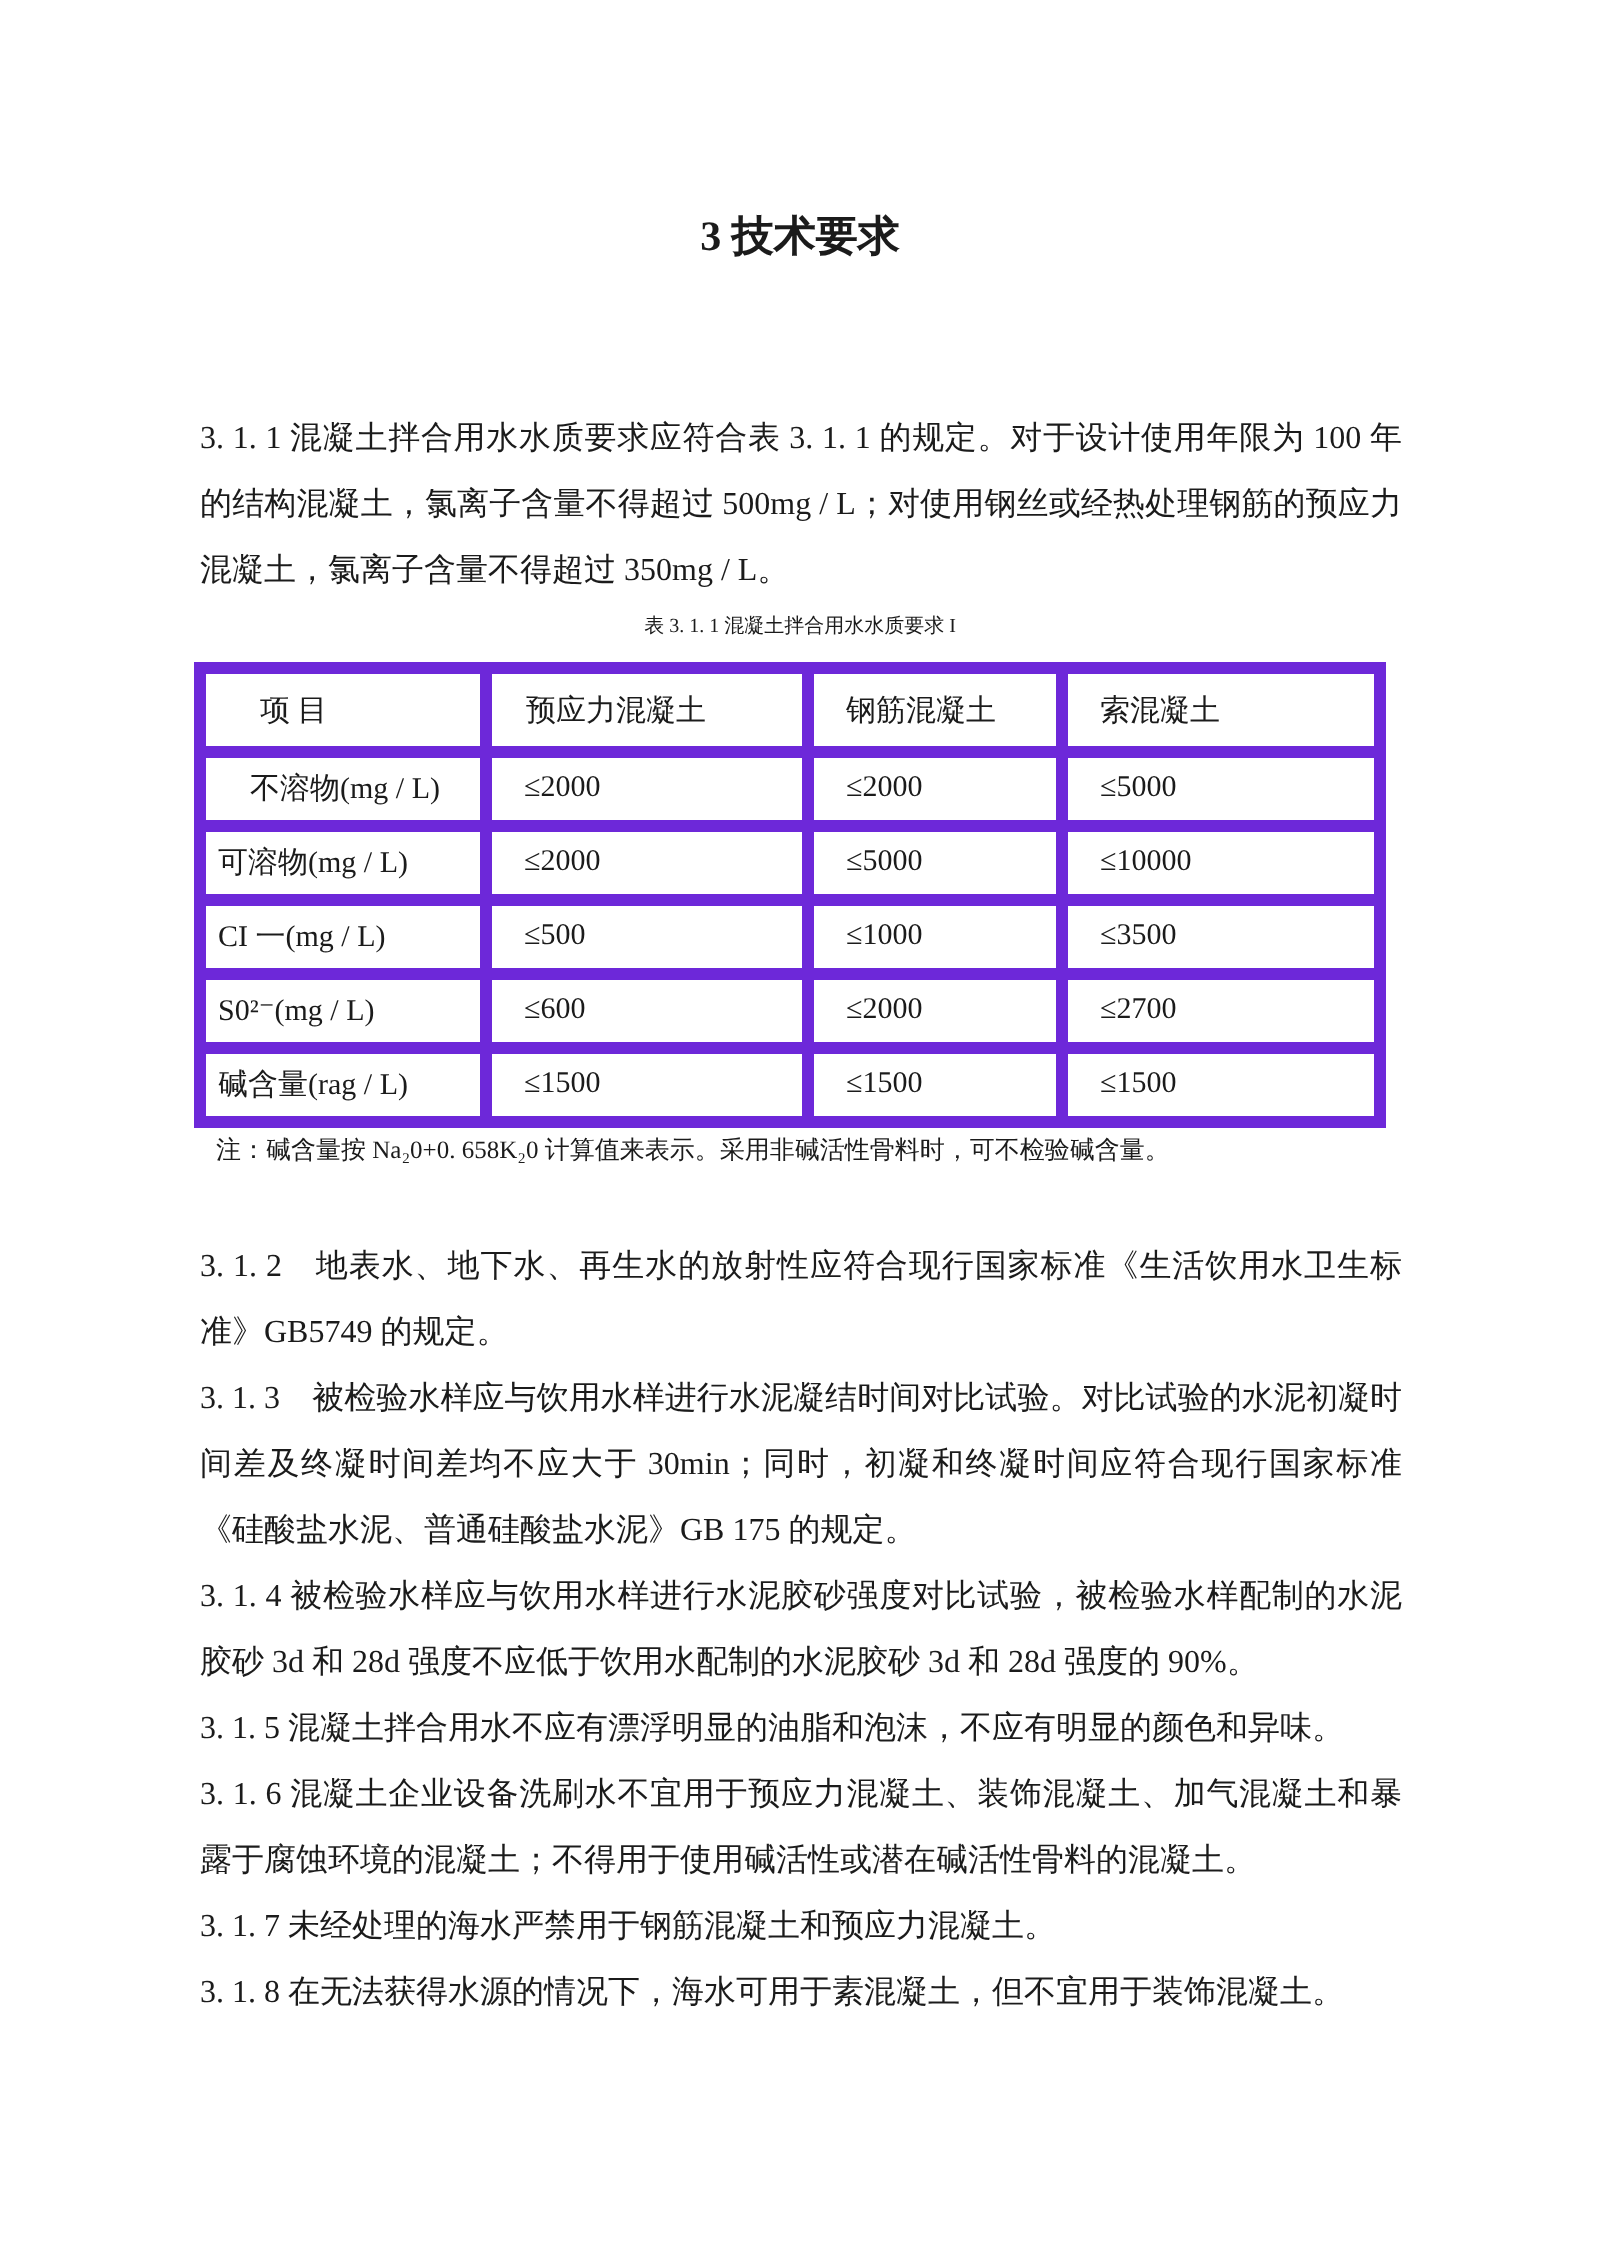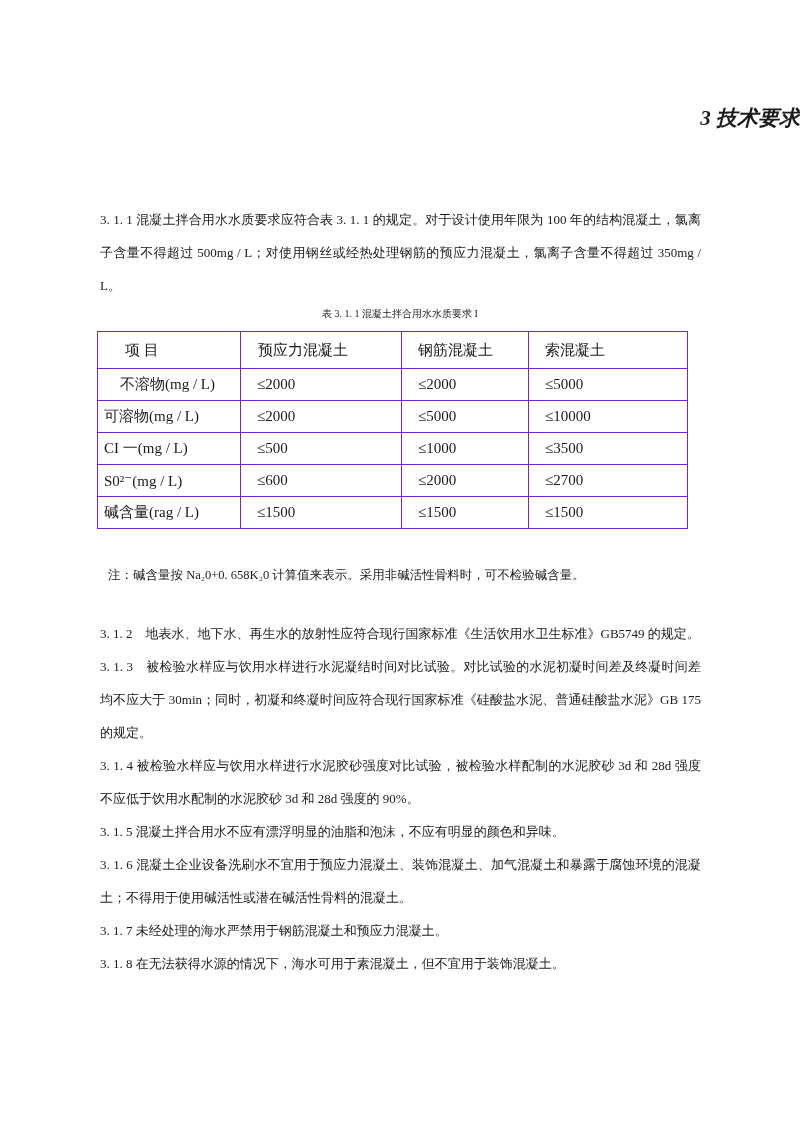--- a/index.html
+++ b/index.html
@@ -7,46 +7,46 @@
     position:relative;
     width:800px; height:1131px;
     margin:0 auto;
     background:#ffffff;
     color:#1b1b1b;
     font-family:"Liberation Serif","DejaVu Serif",serif;
     overflow:hidden;
   }
   .h1 {
     position:absolute; top:104px; left:0; width:100%;
-    text-align:right; font-size:21px; font-weight:bold;
-    line-height:28px; margin:0;font-style:italic;
+    text-align:center; font-size:21px; font-weight:bold;
+    line-height:28px; margin:0;
   }
   .h2 {
     position:absolute; top:160px; left:0; width:100%;
     text-align:center; font-size:20px; font-weight:bold;
     line-height:28px; margin:0;
   }
   .body-text {
-    font-size:13px; line-height:33px; text-align:justify;
+    font-size:16px; line-height:33px; text-align:justify;
     margin:0;
   }
   #clause-311 {
     position:absolute; top:203px; left:100px; width:601px;
   }
   #table-caption {
     position:absolute; top:303px; left:0; width:100%;
     text-align:center; font-size:10px; line-height:22px; margin:0;
   }
   #table-wrap { position:absolute; top:331px; left:97px; }
   table.wq {
     border-collapse:collapse; table-layout:fixed; width:590px;
     font-size:15px; color:#1b1b1b;
   }
   table.wq th, table.wq td {
-    border:1px solid #6d28d9;
+    border:6px solid #6d28d9;
     font-weight:normal; text-align:left; vertical-align:middle;
     padding:0 4px 0 16px; overflow:hidden; white-space:nowrap;
   }
   table.wq thead th { height:36px; }
   table.wq tbody td { height:31px; }
   table.wq th:first-child { padding-left:27px; }
   table.wq th:nth-child(2) { padding-left:17px; }
   table.wq td:first-child { padding-left:6px; }
   table.wq tbody tr:first-child td:first-child { padding-left:22px; }
   #table-note {

